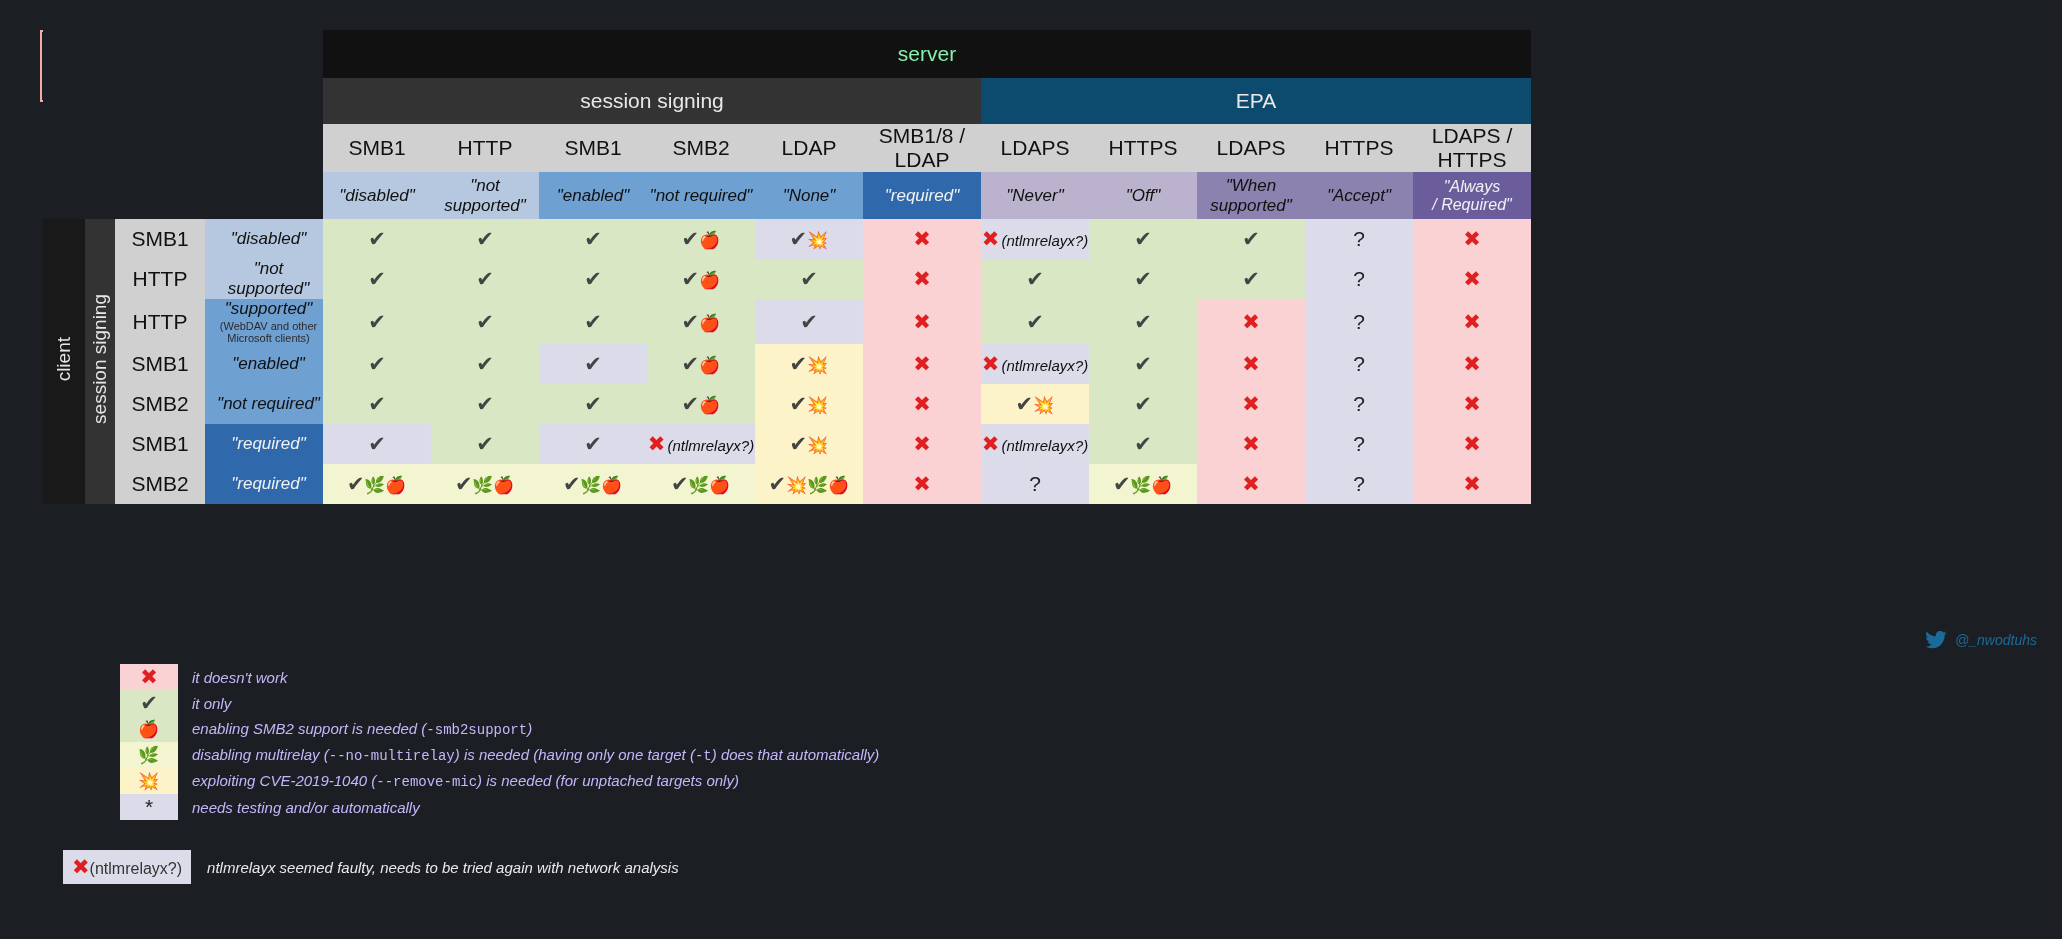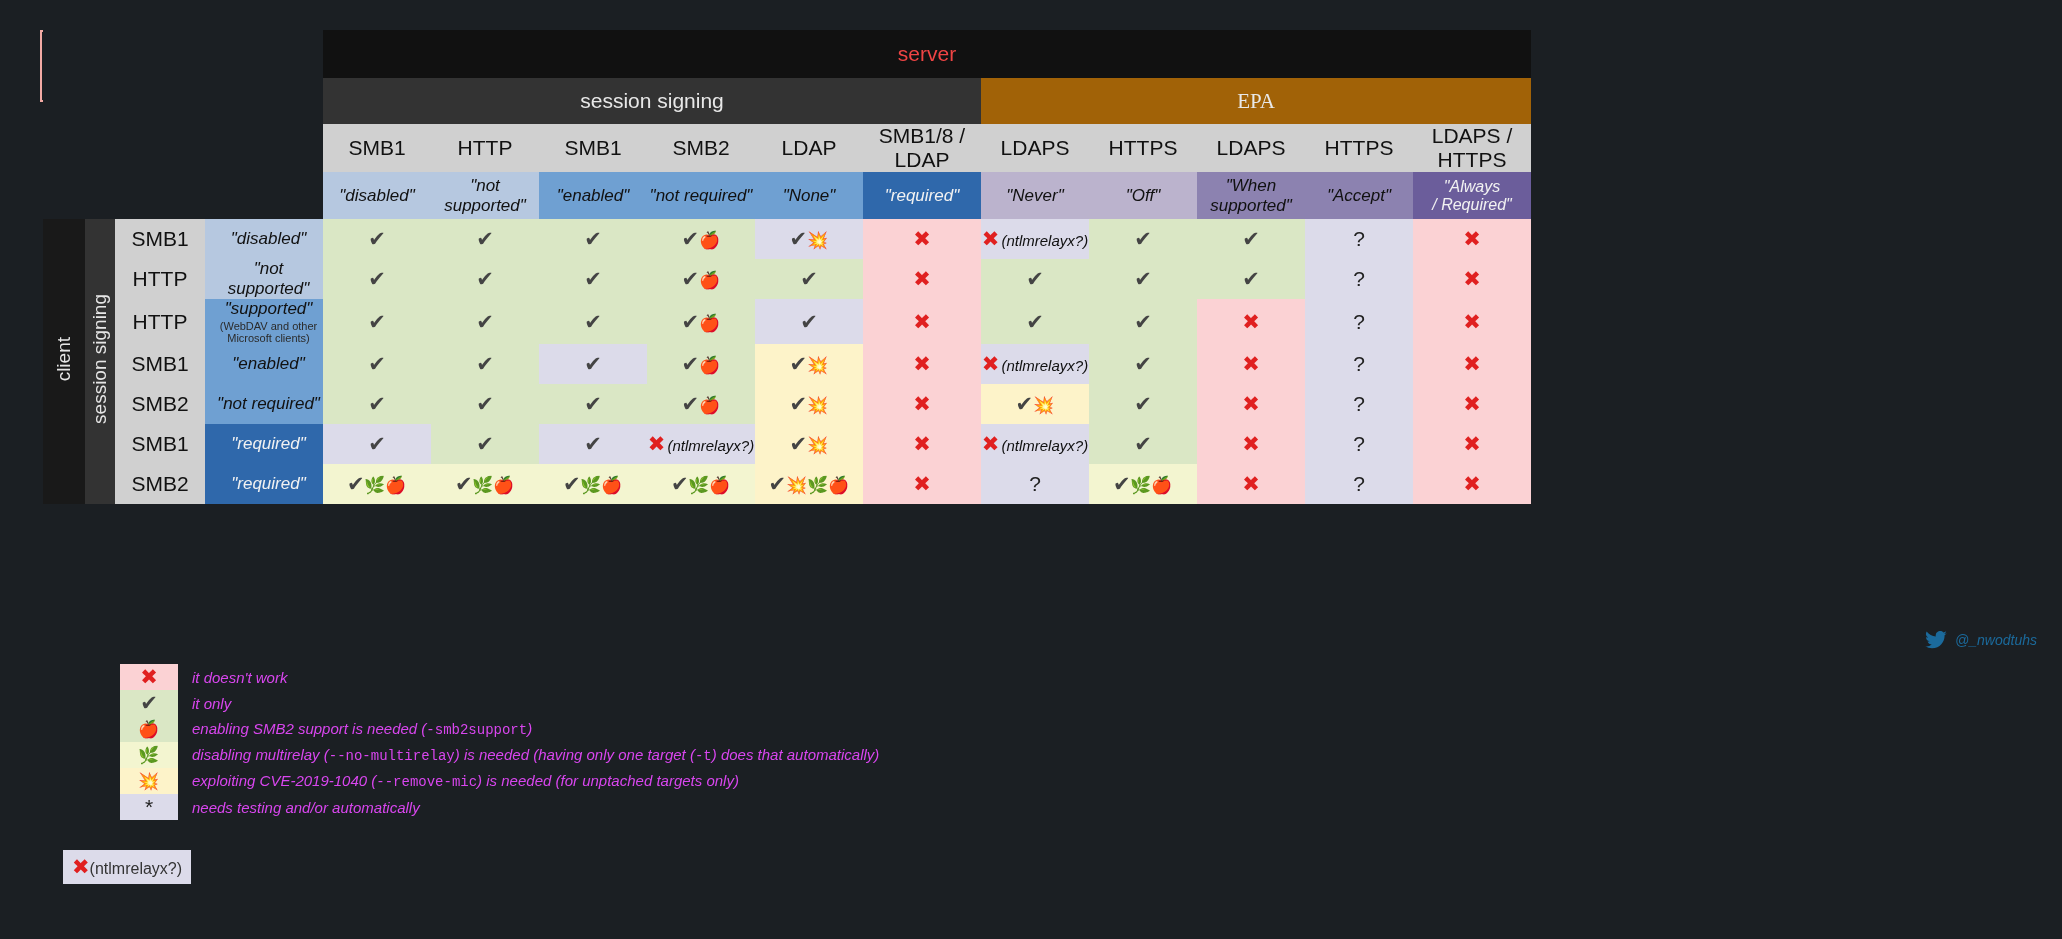--- a/index.html
+++ b/index.html
@@ -59,28 +59,28 @@
     width:118px;color:#111;
     font-size:17px;font-style:italic;
     text-align:left;padding-left:9px !important;
   }
   .rl-val .sub{
     display:block;font-size:11px;font-style:normal;
     line-height:12px;color:#2b2b2b;margin-top:1px;
   }
   
   .band-server{
-    background:#111111;color:#ef4444;
+    background:#111111;color:#86efac;
     height:48px;font-size:21px;
   }
   .band-sub{
     height:46px;font-size:21px;color:#e8e8e8;
   }
   .band-sign{background:#333333;}
-  .band-epa{background:#a16207;font-family:Liberation Serif, serif;}
+  .band-epa{background:#0c4a6e;}
   .hdr-proto{
     background:#d0d0d0;color:#111;
     height:42px;font-size:21px;
   }
   .hdr-val{
     height:47px;font-size:17px;font-style:italic;color:#111;
   }
   .hdr-val.two{font-size:16px;line-height:18px;}
   
   .cell{
@@ -108,21 +108,21 @@
     position:absolute;left:120px;top:664px;
   }
   .legend table{border-collapse:collapse;}
   .legend td{padding:0;border:0;vertical-align:middle;}
   .lg-sw{
     width:58px;height:26px;text-align:center;
     font-size:18px;color:#333;
   }
   .lg-txt{
     padding-left:14px !important;
-    color:#d946ef;font-size:15px;font-style:italic;
+    color:#c4b5fd;font-size:15px;font-style:italic;
     white-space:nowrap;
   }
   .mono{font-family:"Liberation Mono","DejaVu Sans Mono",monospace;font-style:normal;font-size:14px;}
   .legend2{
     position:absolute;left:63px;top:850px;
     display:flex;align-items:center;
   }
   .lg2-sw{
     background:#dcdbea;color:#333;
     padding:5px 9px;font-size:16px;white-space:nowrap;
@@ -323,13 +323,14 @@
         <tr>
           <td class="lg-sw" style="background: rgb(220, 219, 234);"><span class="qm">*</span></td>
           <td class="lg-txt">needs testing and/or automatically</td>
         </tr>
       </tbody>
     </table>
 </div>
 
 <div class="legend2">
   <span class="lg2-sw" style="background: rgb(220, 219, 234);"><span class="xm">✖</span><span class="note">(ntlmrelayx?)</span></span>
+  <span class="lg2-txt">ntlmrelayx seemed faulty, needs to be tried again with network analysis</span>
 </div>
 
 </body></html>

